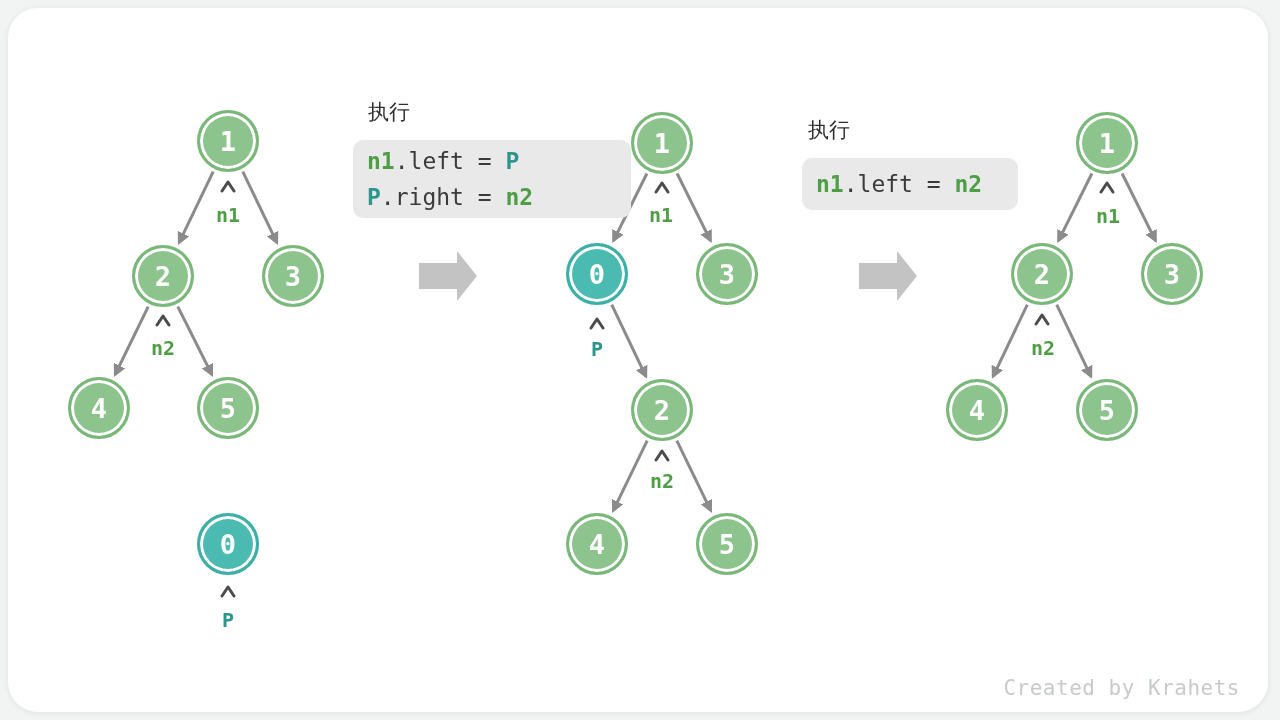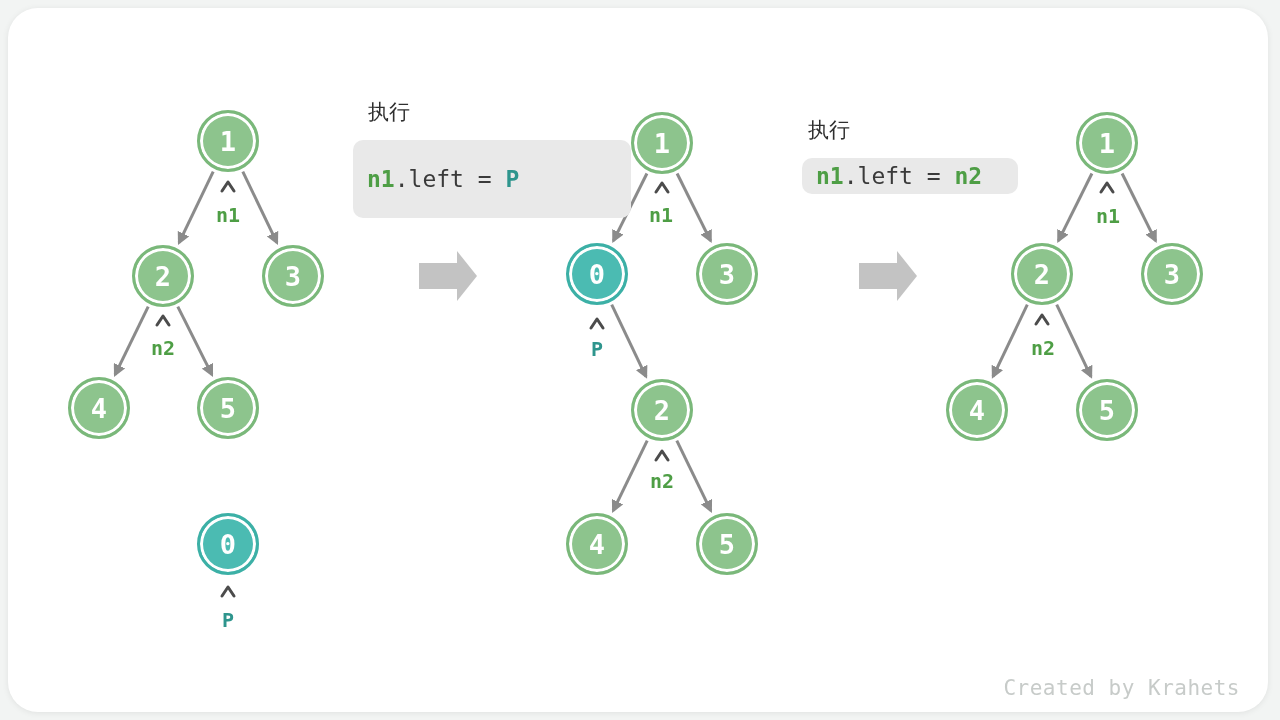--- a/index.html
+++ b/index.html
@@ -129,21 +129,22 @@
   <div class="node g" style="left:1011px;top:243px">2</div>
   <div class="node g" style="left:1141px;top:243px">3</div>
   <div class="node g" style="left:946px;top:379px">4</div>
   <div class="node g" style="left:1076px;top:379px">5</div>
   <div class="ptr green" style="left:1108px;top:216px">n1</div>
   <div class="ptr green" style="left:1043px;top:348px">n2</div>
 
   <div class="exec-title" style="left:368px;top:99px">执行</div>
   <div class="codebox" style="left:353px;top:140px;width:278px;height:78px">
     <div class="line"><span class="v-g">n1</span><span>.left = </span><span class="v-t">P</span></div>
+    <div class="line"><span class="v-t">P</span><span>.right = </span><span class="v-g">n2</span></div>
   </div>
 
   <div class="exec-title" style="left:808px;top:117px">执行</div>
-  <div class="codebox" style="left:802px;top:158px;width:216px;height:36px">
+  <div class="codebox" style="left:802px;top:158px;width:216px;height:52px">
     <div class="line"><span class="v-g">n1</span><span>.left = </span><span class="v-g">n2</span></div>
   </div>
 
   <div class="watermark">Created by Krahets</div>
 </div>
 
 </body></html>

